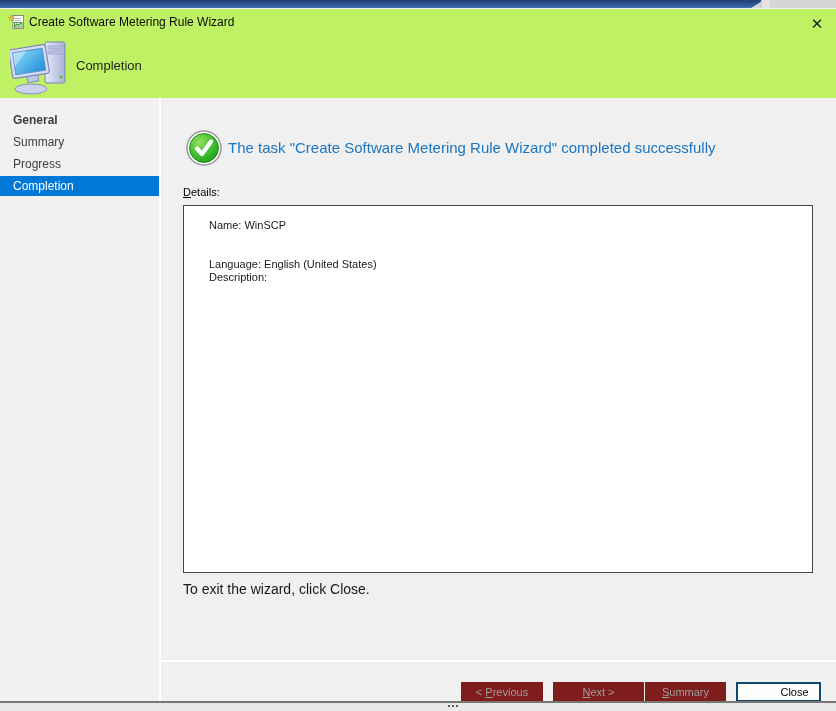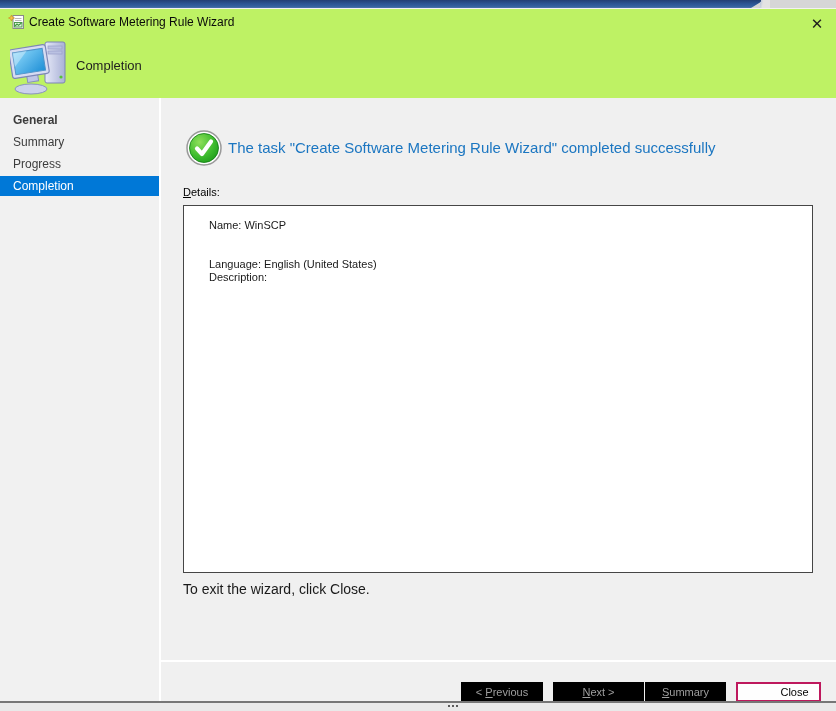--- a/index.html
+++ b/index.html
@@ -40,22 +40,22 @@
   .details-label { position:absolute; left:183px; top:186px; font-size:11px; color:#000;text-align:right; }
   .akey { text-decoration:underline; }
   .details-box { position:absolute; left:183px; top:205px; width:630px; height:368px; background:#ffffff;
     border:1px solid #464646; padding:13px 12px; font-size:11px; line-height:13px; color:#1a1a1a; overflow:hidden; }
   .dline { min-height:13px; white-space:pre;padding-left:13px; }
   .exit-hint { position:absolute; left:183px; top:581px; font-size:14px; color:#1a1a1a; }
 
   
   .h-sep { position:absolute; left:161px; top:660px; width:675px; height:2px; background:#ffffff; }
   .wbtn { position:absolute; top:682px; height:20px; font-size:11px; font-family:"Liberation Sans", sans-serif;
-    border:none; background:#000000; color:#9f9f9f; cursor:default; text-align:center; padding:0; }
-  .wbtn.enabled { background:#fefefe; color:#000000; border:2px solid #be185d; cursor:pointer;padding-left:32px; }
+    border:none; background:#7f1d1d; color:#9f9f9f; cursor:default; text-align:center; padding:0; }
+  .wbtn.enabled { background:#fefefe; color:#000000; border:2px solid #0c4a6e; cursor:pointer;padding-left:32px; }
 
   
   .bottom-line { position:absolute; left:0; top:701px; width:836px; height:2px; background:#767676; }
   .bottom-strip { position:absolute; left:0; top:703px; width:836px; height:8px; background:#e9e9e9; }
   .grip { position:absolute; left:448px; top:705px; width:2px; height:2px; background:#5c5c5c;
     box-shadow:4px 0 #5c5c5c, 8px 0 #5c5c5c; }
 </style>
 </head>
 <body>
 

